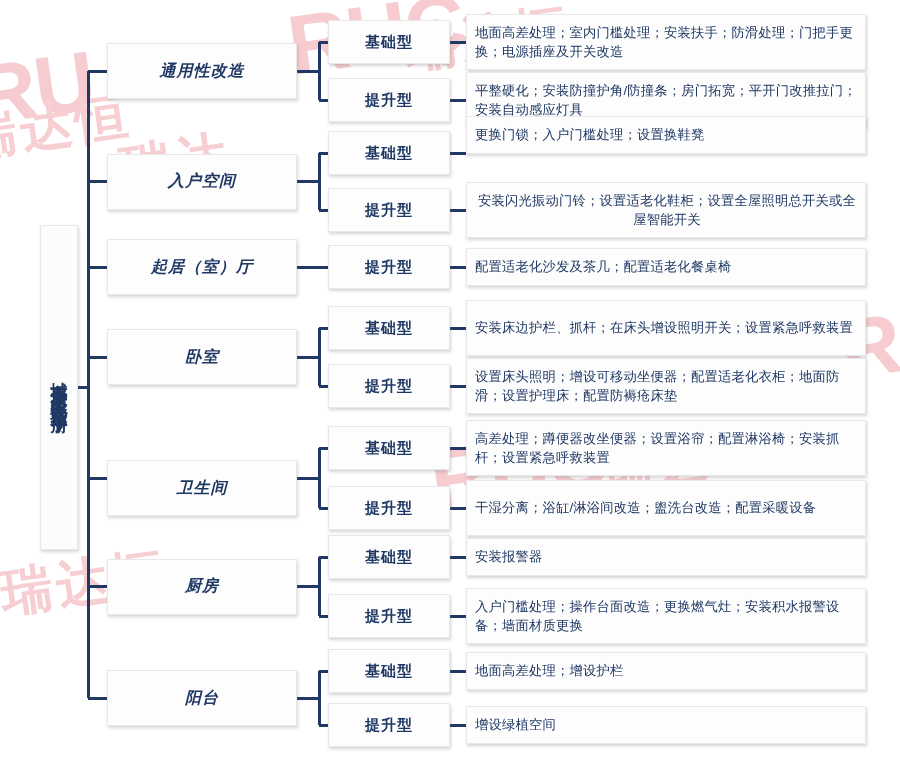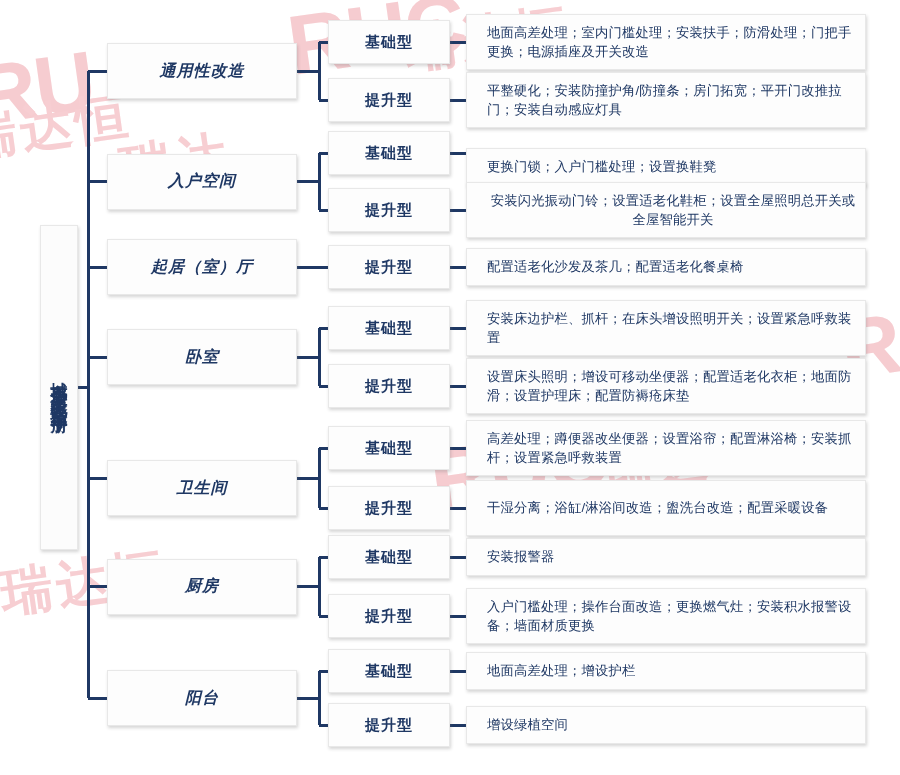--- a/index.html
+++ b/index.html
@@ -98,21 +98,21 @@
     font-size: 15px;
     font-weight: 600;
     letter-spacing: 1px;
   }
 
   .det-box {
     left: 466px;
     width: 400px;
     display: flex;
     align-items: center;
-    padding: 4px 6px 4px 20px;
+    padding: 4px 6px 4px 8px;
   }
   .det-text {
     font-size: 13.3px;
     line-height: 1.45;
     color: #1f3864;
     font-weight: 500;
     letter-spacing: 0.2px;
   }
 </style>
 </head>
@@ -202,21 +202,21 @@
       </div>
       <div class="box det-box" style="top: 72px; height: 56px;">
         <span class="det-text">平整硬化；安装防撞护角/防撞条；房门拓宽；平开门改推拉门；安装自动感应灯具</span>
       </div>
       <div class="box cat-box" style="top: 153.5px;">
         <span>入户空间</span>
       </div>
       <div class="box lvl-box" style="top: 131px;">
         <span>基础型</span>
       </div>
-      <div class="box det-box" style="top: 148px; height: 38px;">
+      <div class="box det-box" style="top: 116px; height: 38px;">
         <span class="det-text">更换门锁；入户门槛处理；设置换鞋凳</span>
       </div>
       <div class="box lvl-box" style="top: 188px;">
         <span>提升型</span>
       </div>
       <div class="box det-box" style="top: 182px; height: 56px; text-align: center;">
         <span class="det-text">安装闪光振动门铃；设置适老化鞋柜；设置全屋照明总开关或全屋智能开关</span>
       </div>
       <div class="box cat-box" style="top: 239px;">
         <span>起居（室）厅</span>

